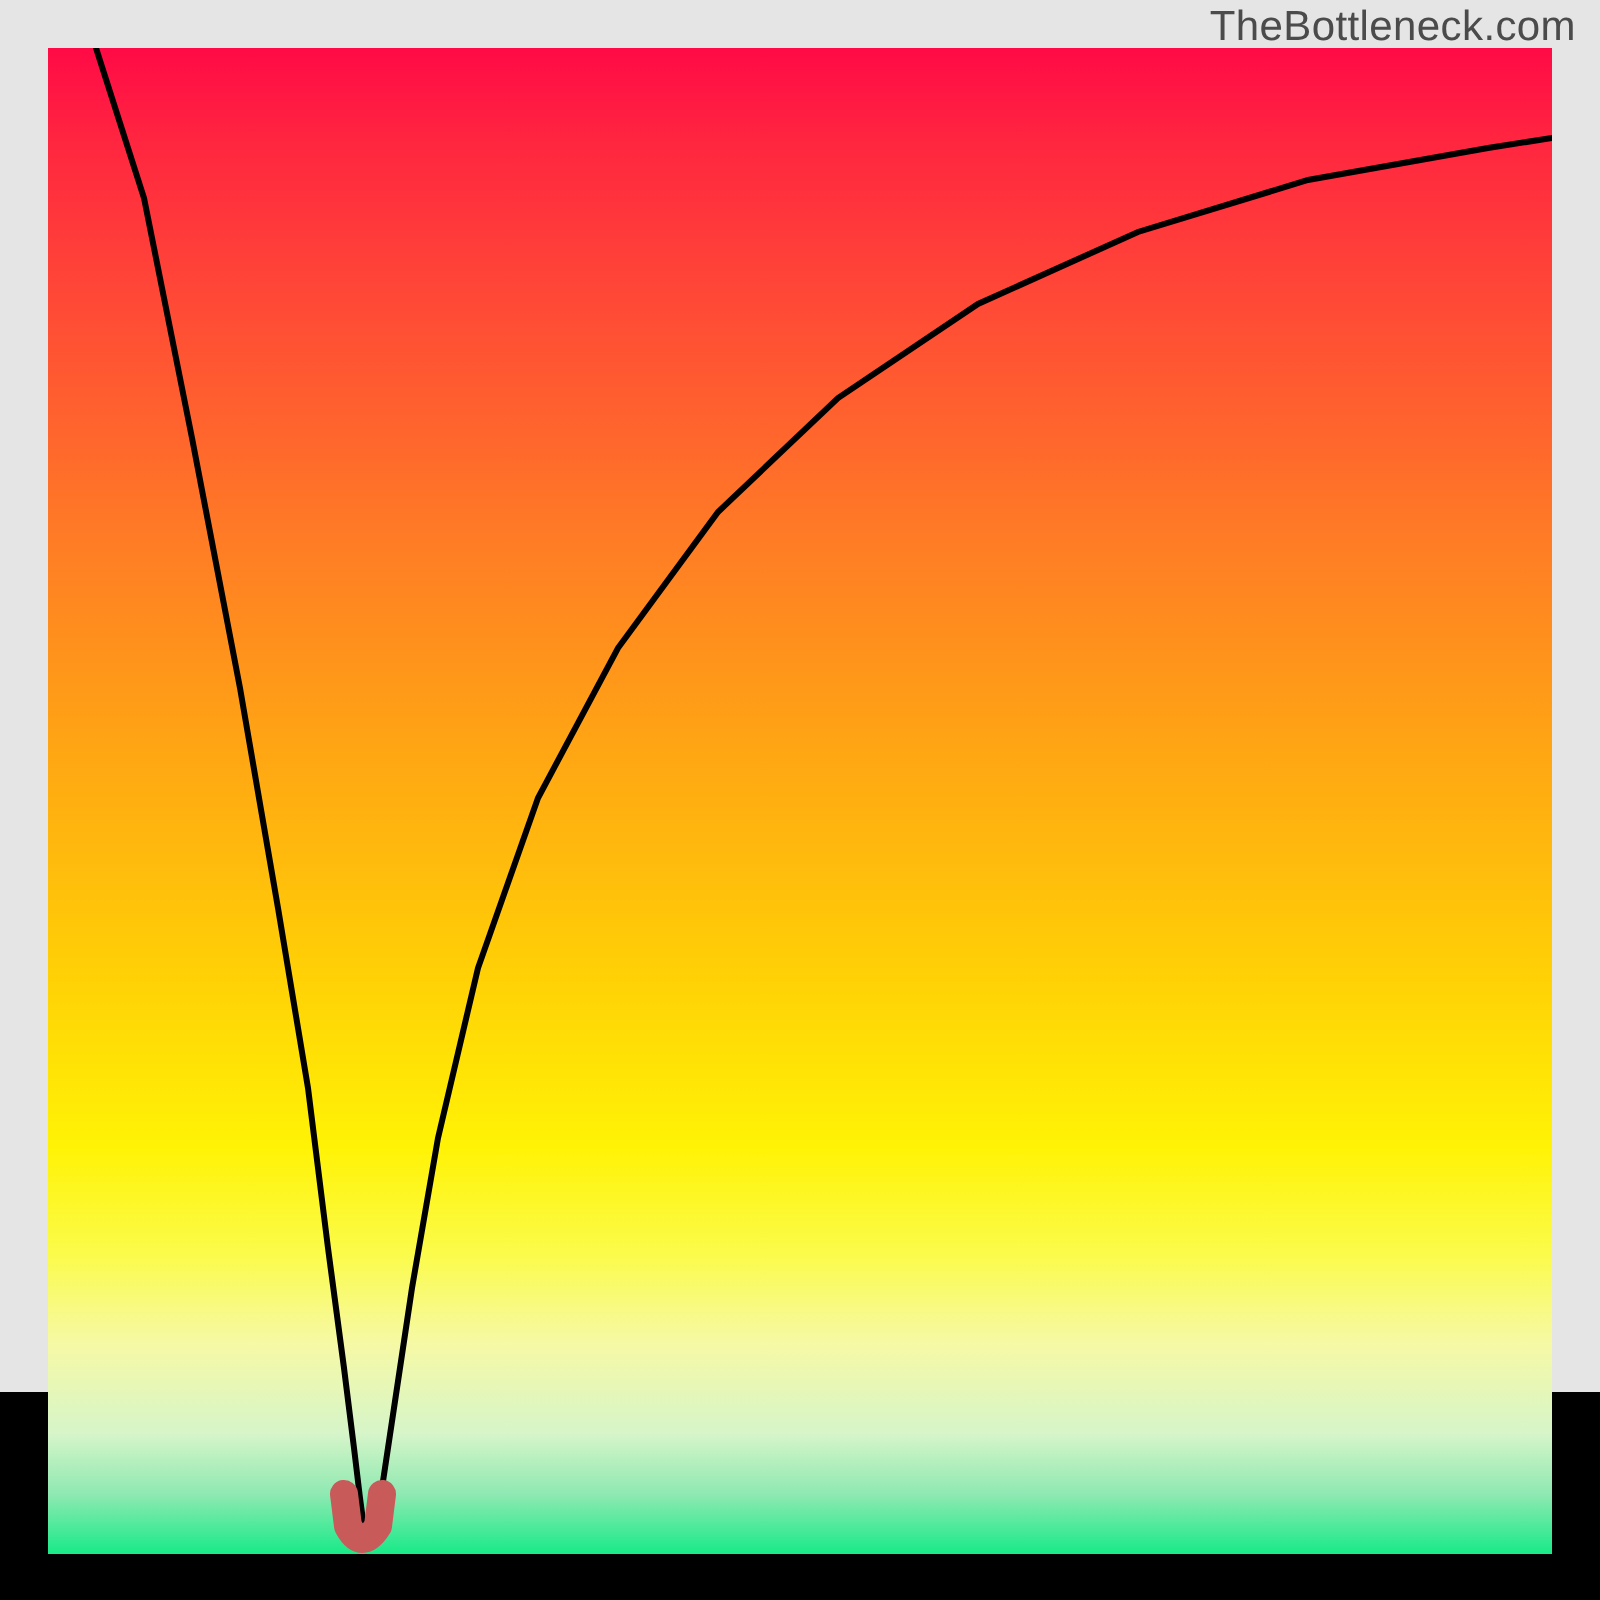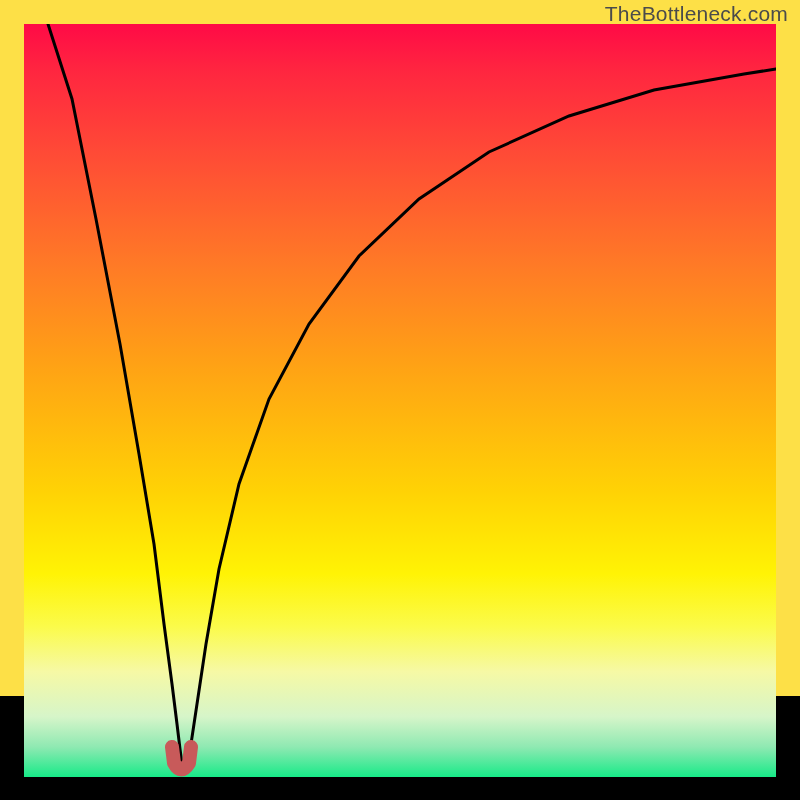--- a/index.html
+++ b/index.html
@@ -8,21 +8,21 @@
     width: 800px;
     height: 800px;
     overflow: hidden;
     background: #000;
     font-family: Arial, Helvetica, sans-serif;
   }
   .frame {
     position: absolute;
     left: 0; top: 0;
     width: 800px; height: 696px;
-    background: #fde047;
+    background: #e5e5e5;
   }
   .plot-area {
     position: absolute;
     left: 24px;
     top: 24px;
     width: 752px;
     height: 753px;
     overflow: hidden;
   }
   .gradient-bg {

